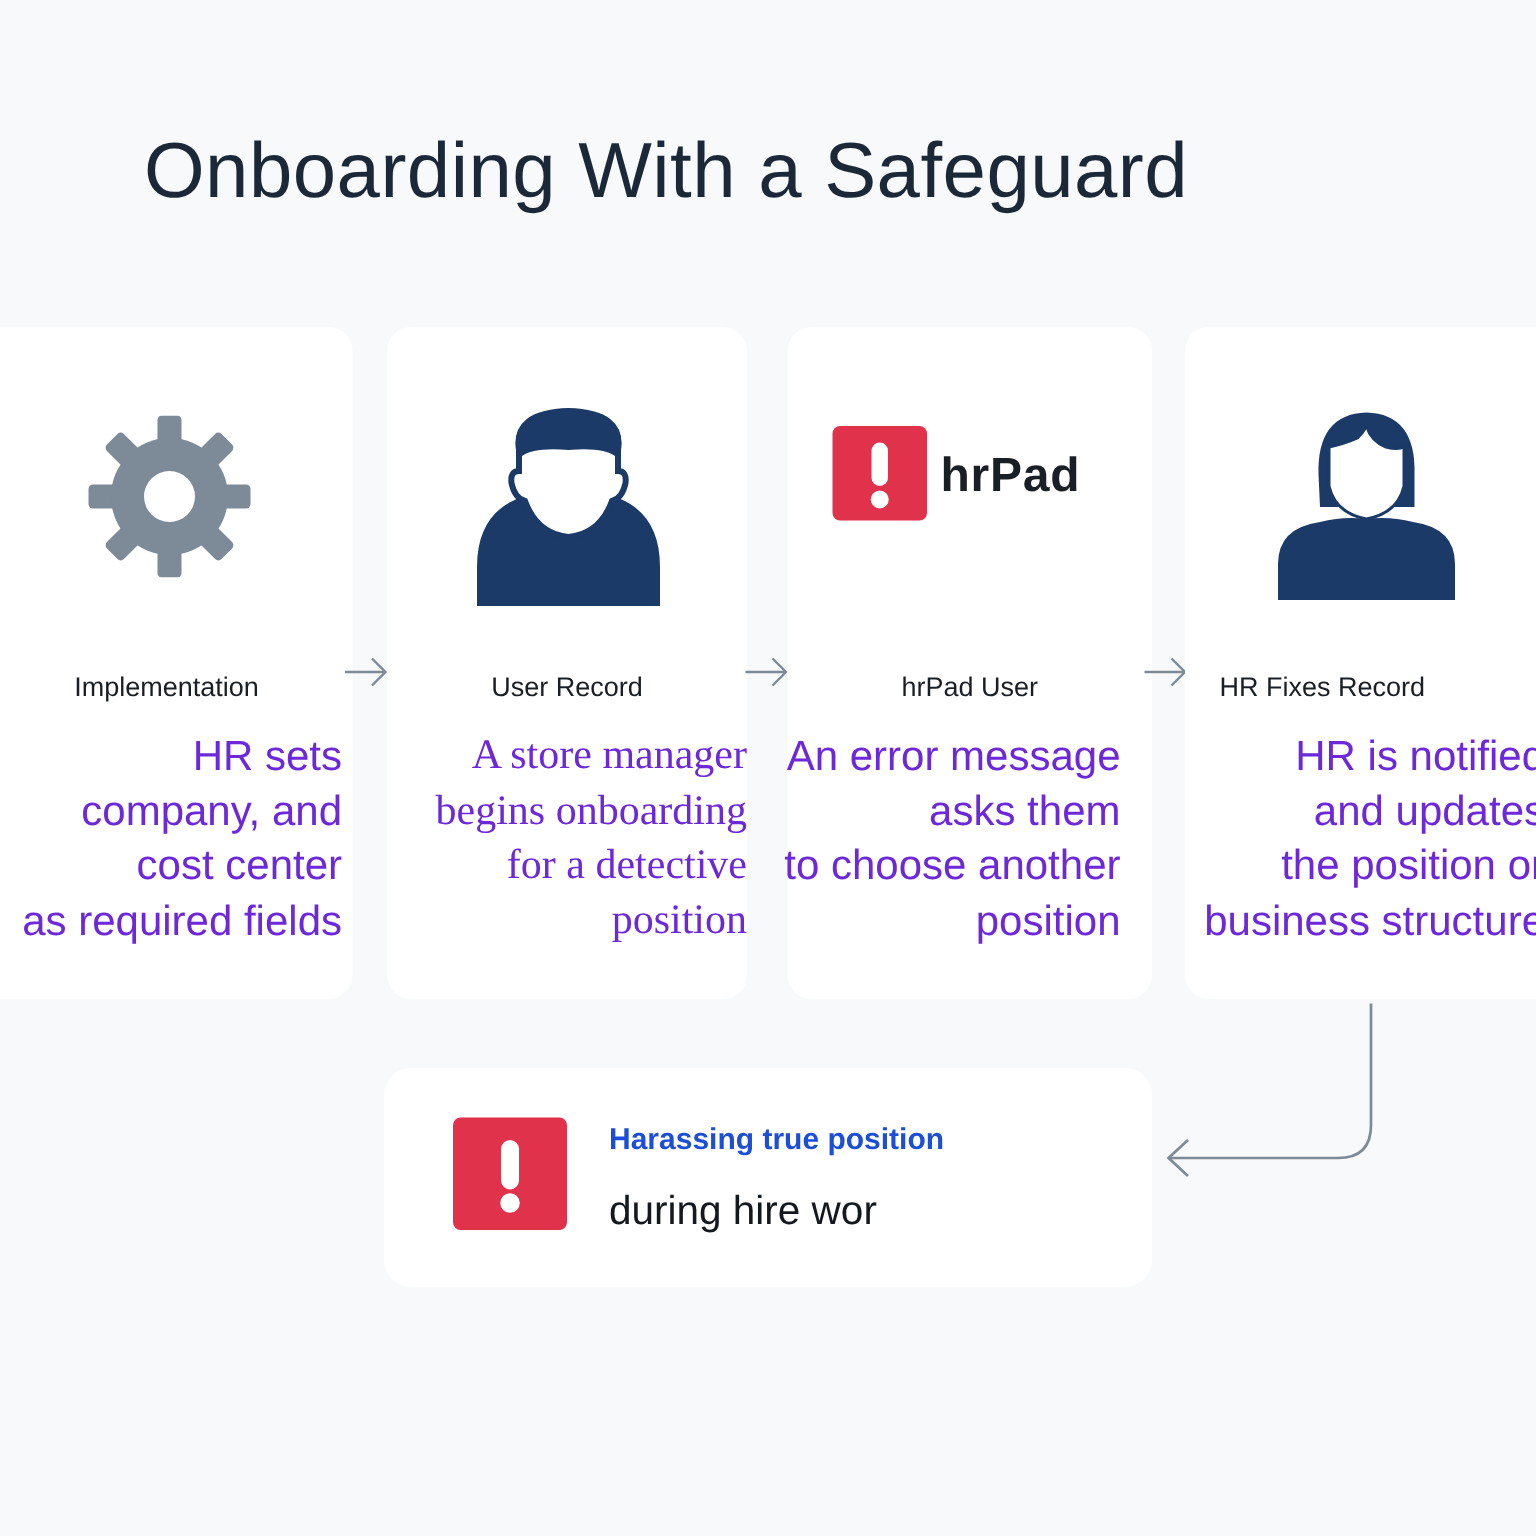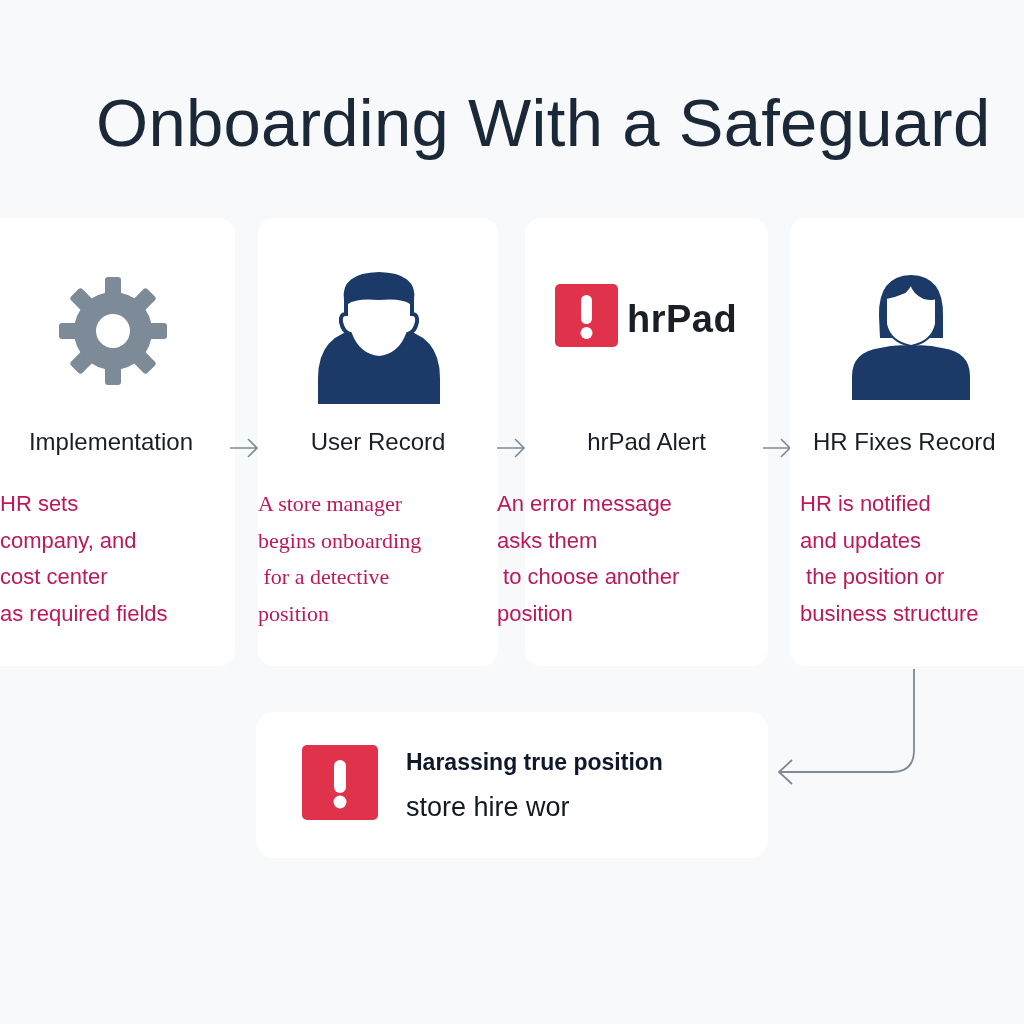--- a/index.html
+++ b/index.html
@@ -4,53 +4,53 @@
 <style>
   html, body { margin:0; padding:0; }
   body {
     width:1024px; height:1024px; position:relative; overflow:hidden;
     background:#f7f9fb;
     font-family:"Liberation Sans", "DejaVu Sans", sans-serif;
     color:#1a1f26;
   }
   .title {
     position:absolute; left:96px; top:84px;
-    font-size:67px; font-weight:400; color:#1b2838; letter-spacing:0.3px;
+    font-size:52px; font-weight:400; color:#1b2838; letter-spacing:0.3px;
     white-space:nowrap;
   }
   .card {
     position:absolute; top:218px; height:448px;
     background:#ffffff; border-radius:16px;
   }
   .card-title {
-    position:absolute; top:428px; font-size:24px; color:#1a1f26;
+    position:absolute; top:448px; font-size:18px; color:#1a1f26;
     white-space:nowrap; text-align:center;
   }
   .card-desc {
-    position:absolute; top:486px; font-size:22px; line-height:36.5px;
-    color:#be185d; text-align:left; white-space:pre;
+    position:absolute; top:486px; font-size:28px; line-height:36.5px;
+    color:#6d28d9; text-align:right; white-space:pre;
   }
   .arrow {
     position:absolute; top:436px; width:30px; height:24px;
   }
   .icon { position:absolute; }
   .alert-box {
     position:absolute; background:#e0334b; border-radius:5px;
   }
   .logo-text {
-    position:absolute; left:627px; top:298px; font-size:38px; font-weight:700;
+    position:absolute; left:627px; top:298px; font-size:32px; font-weight:700;
     color:#1a1f26; letter-spacing:0.5px;
   }
   .bottom-card {
     position:absolute; left:256px; top:712px; width:512px; height:146px;
     background:#ffffff; border-radius:18px;
   }
   .bottom-title {
-    position:absolute; left:406px; top:749px; font-size:23px; font-weight:700;
-    color:#0f172a; white-space:nowrap;
+    position:absolute; left:406px; top:749px; font-size:20px; font-weight:700;
+    color:#1d4ed8; white-space:nowrap;
   }
   .bottom-sub {
     position:absolute; left:406px; top:792px; font-size:27px;
     color:#14181f; white-space:nowrap;
   }
 </style>
 </head>
 <body>
 
 <div class="title">Onboarding With a Safeguard</div>
@@ -99,21 +99,21 @@
 </svg>
 
 <div class="card" style="left:525px; width:243px;"></div>
 <div class="alert-box" style="left:555px; top:284px; width:63px; height:63px;">
   <svg width="63" height="63" viewBox="0 0 63 63">
     <rect x="26" y="11" width="11" height="29" rx="5.5" fill="#ffffff"></rect>
     <circle cx="31.5" cy="49" r="6" fill="#ffffff"></circle>
   </svg>
 </div>
 <div class="logo-text">hrPad</div>
-<div class="card-title" style="left:525px; width:243px;">hrPad Alert</div>
+<div class="card-title" style="left:525px; width:243px;">hrPad User</div>
 <div class="card-desc" style="left:497px; width:250px;">An error message
 asks them
  to choose another
 position</div>
 
 <svg class="arrow" style="left:762px;" viewBox="0 0 30 24">
   <path d="M1 12 H28 M19 3 L28 12 L19 21" fill="none" stroke="#7d8a97" stroke-width="1.6"></path>
 </svg>
 
 <div class="card" style="left:790px; width:260px;"></div>
@@ -134,13 +134,13 @@
 </svg>
 
 <div class="bottom-card"></div>
 <div class="alert-box" style="left:302px; top:745px; width:76px; height:75px;">
   <svg width="76" height="75" viewBox="0 0 76 75">
     <rect x="32" y="15" width="12" height="33" rx="6" fill="#ffffff"></rect>
     <circle cx="38" cy="57" r="6.5" fill="#ffffff"></circle>
   </svg>
 </div>
 <div class="bottom-title">Harassing true position</div>
-<div class="bottom-sub">store hire wor</div>
+<div class="bottom-sub">during hire wor</div>
 
 </body></html>

